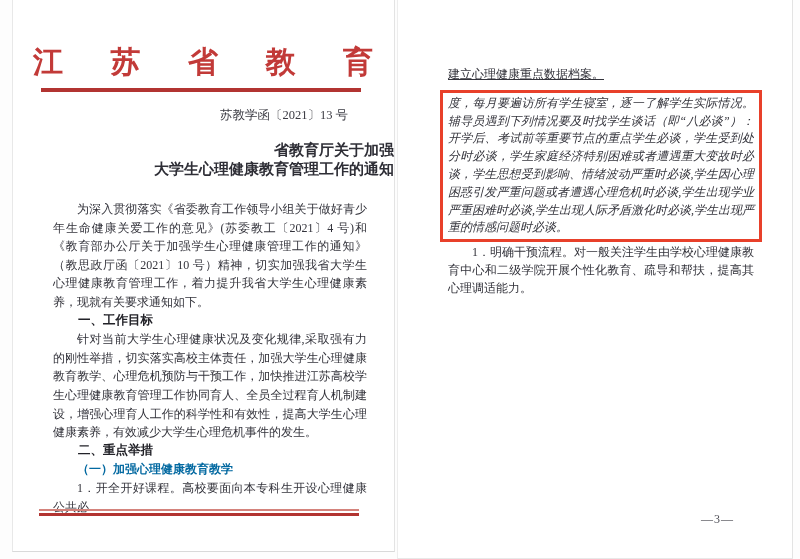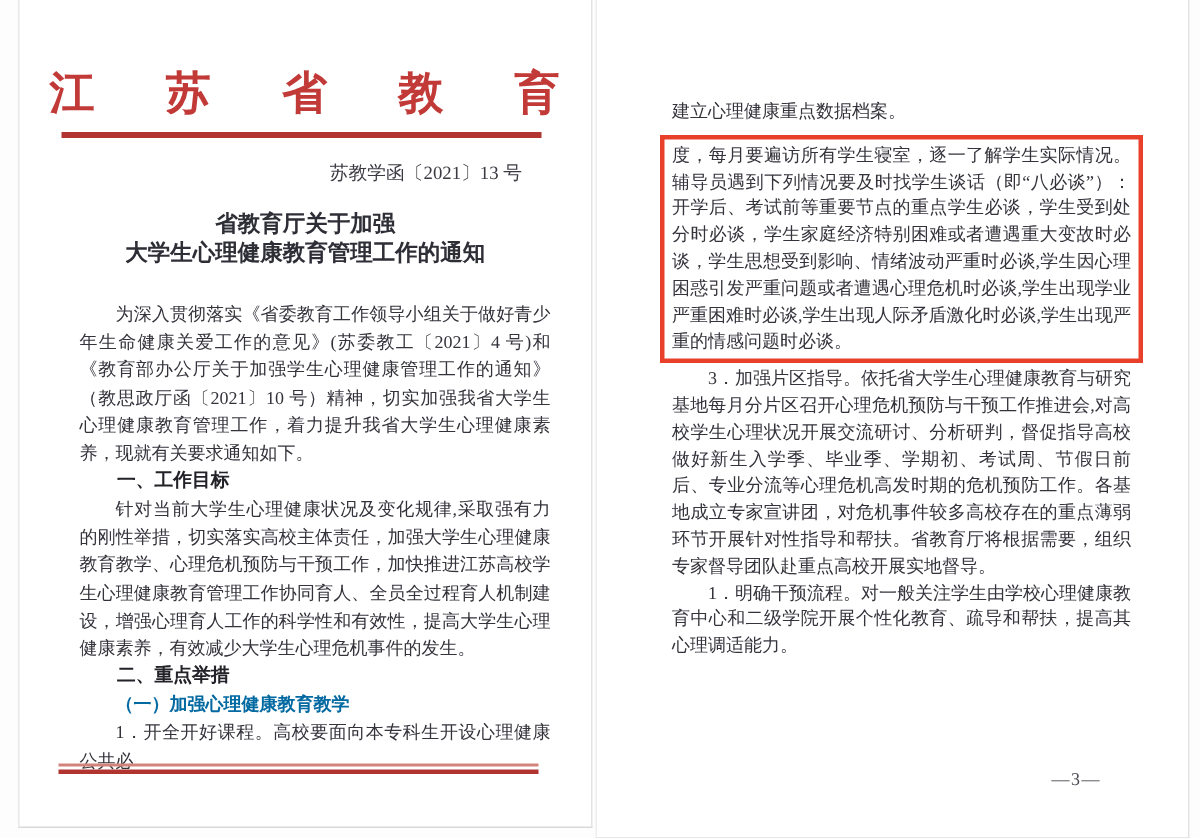--- a/index.html
+++ b/index.html
@@ -18,38 +18,38 @@
     border-left:1px solid #ededed;border-right:1px solid #e3e3e3;border-bottom:1px solid #e8e8e8;
   }
   .agency{
     position:absolute;top:42px;left:0;right:0;text-align:center;
     font-size:30px;font-weight:bold;color:var(--header-red,#c23a38);
     letter-spacing:20px;padding-left:20px;white-space:nowrap;
   }
   .red-rule{position:absolute;top:88px;left:28px;width:320px;height:4px;background:var(--rule-red,#b23431);}
   .doc-number{position:absolute;top:107px;right:46px;font-size:12.5px;color:#3a3a42;}
   .doc-title{
-    position:absolute;top:141px;left:0;right:0;text-align:center;
+    position:absolute;top:141px;left:0;right:0;text-align:right;
     font-weight:bold;font-size:15px;line-height:19px;color:#2e2e36;
   }
   .body-text{
     position:absolute;text-align:justify;font-size:12px;color:var(--body-text,#33333b);
   }
   .body-left{top:200px;left:40px;width:314px;line-height:18.6px;}
   .body-right{top:66px;left:50px;width:306px;line-height:17.8px;}
   .body-text p{margin:0;text-indent:2em;}
-  .body-text p.no-indent{text-indent:0;}
+  .body-text p.no-indent{text-indent:0;text-decoration:underline;}
   .sec-heading{
     margin:0;text-indent:2em;font-weight:bold;color:#222228;
     font-family:Liberation Mono, monospace;font-size:12.5px;
   }
   .kai-heading{margin:0;text-indent:2em;font-weight:bold;color:#0369a1;}
   .highlight-box{
     border:3px solid var(--highlight-border,#e8402a);
-    margin:6px -8px 2px;padding:2px 5px;text-align:justify;text-indent:0;
+    margin:6px -8px 2px;padding:2px 5px;text-align:justify;text-indent:0;font-style:italic;
   }
   .bottom-rule{
     position:absolute;top:509px;left:26px;width:320px;height:2px;
     border-top:2px solid #d4837c;border-bottom:3px solid var(--rule-red,#b23431);
   }
   .page-num{
     position:absolute;top:512px;right:58px;font-size:12px;color:#4c4c54;letter-spacing:1px;
   }
 </style>
 </head>
@@ -77,19 +77,18 @@
 
     <div class="bottom-rule"></div>
   </div>
 
   <div class="page page-right">
     <div class="body-text body-right">
       <p class="no-indent">建立心理健康重点数据档案。</p>
       <div class="highlight-box">
         <span>度，每月要遍访所有学生寝室，逐一了解学生实际情况。辅导员遇到下列情况要及时找学生谈话（即“八必谈”）：开学后、考试前等重要节点的重点学生必谈，学生受到处分时必谈，学生家庭经济特别困难或者遭遇重大变故时必谈，学生思想受到影响、情绪波动严重时必谈,学生因心理困惑引发严重问题或者遭遇心理危机时必谈,学生出现学业严重困难时必谈,学生出现人际矛盾激化时必谈,学生出现严重的情感问题时必谈。</span>
       </div>
-      <p>3．加强片区指导。依托省大学生心理健康教育与研究基地每月分片区召开心理危机预防与干预工作推进会,对高校学生心理状况开展交流研讨、分析研判，督促指导高校做好新生入学季、毕业季、学期初、考试周、节假日前后、专业分流等心理危机高发时期的危机预防工作。各基地成立专家宣讲团，对危机事件较多高校存在的重点薄弱环节开展针对性指导和帮扶。省教育厅将根据需要，组织专家督导团队赴重点高校开展实地督导。</p>
       <p>1．明确干预流程。对一般关注学生由学校心理健康教育中心和二级学院开展个性化教育、疏导和帮扶，提高其心理调适能力。</p>
     </div>
     <div class="page-num">—3—</div>
   </div>
 
 </div>
 
 </body></html>

